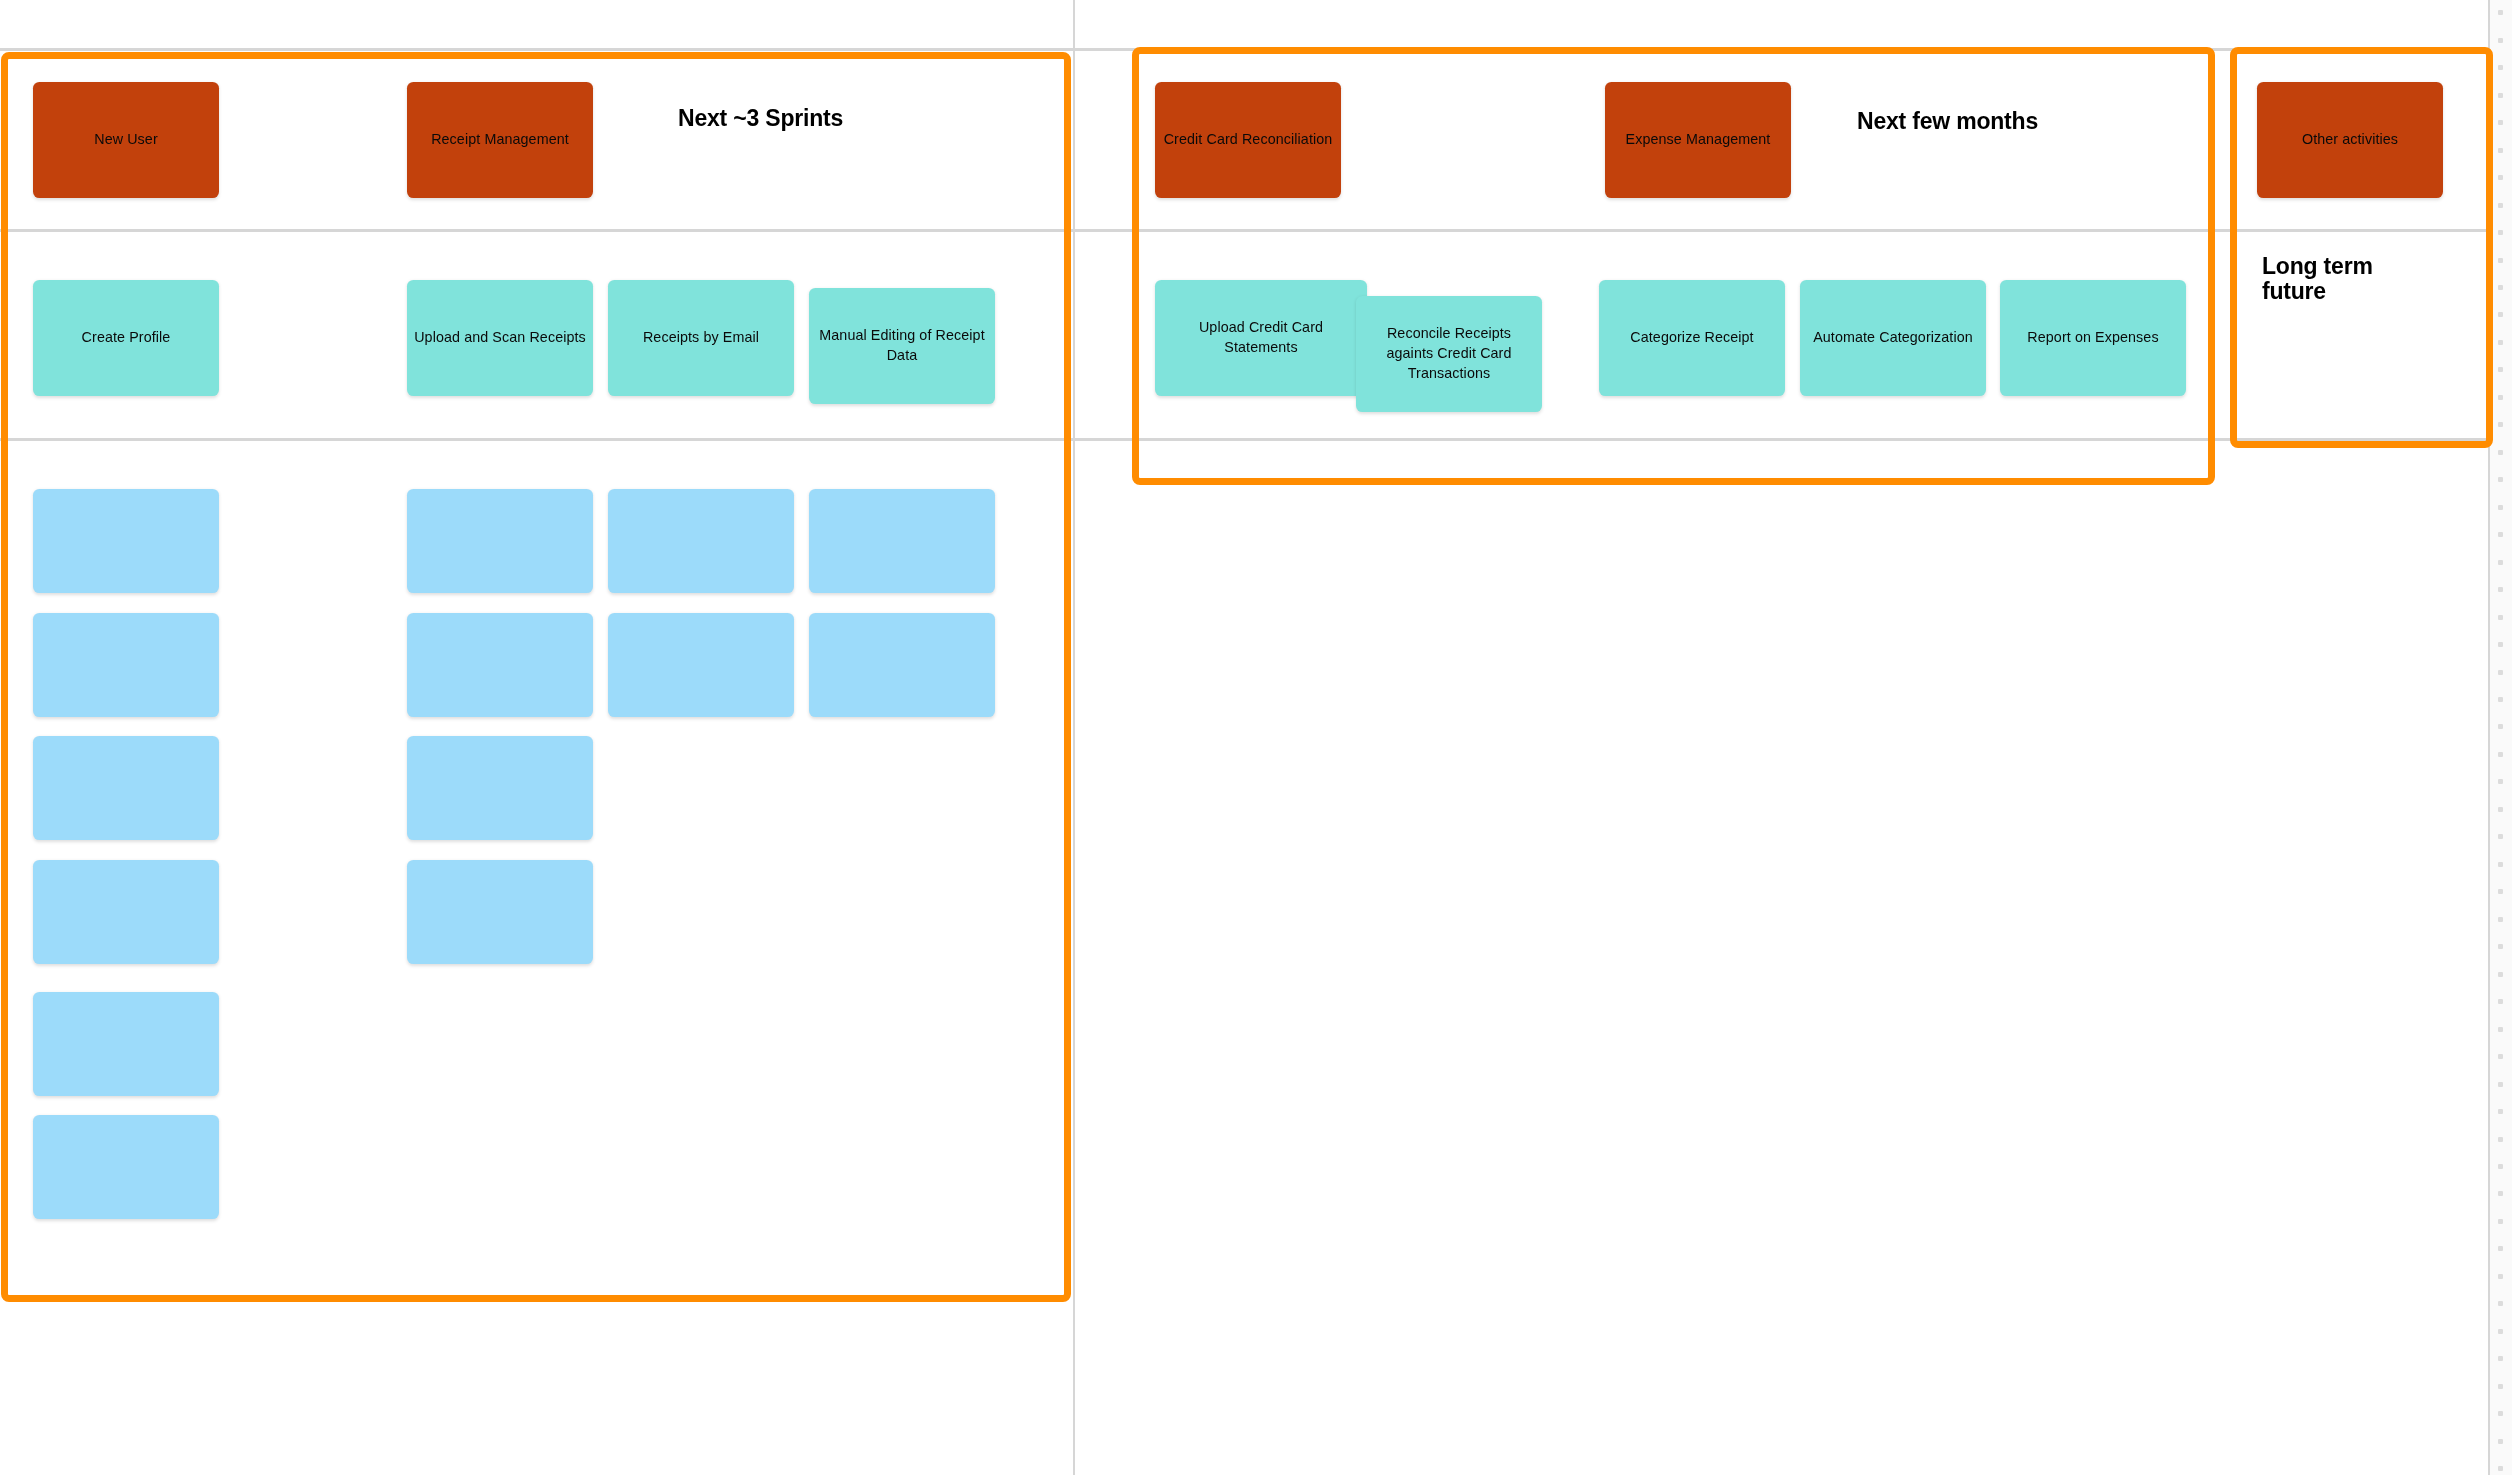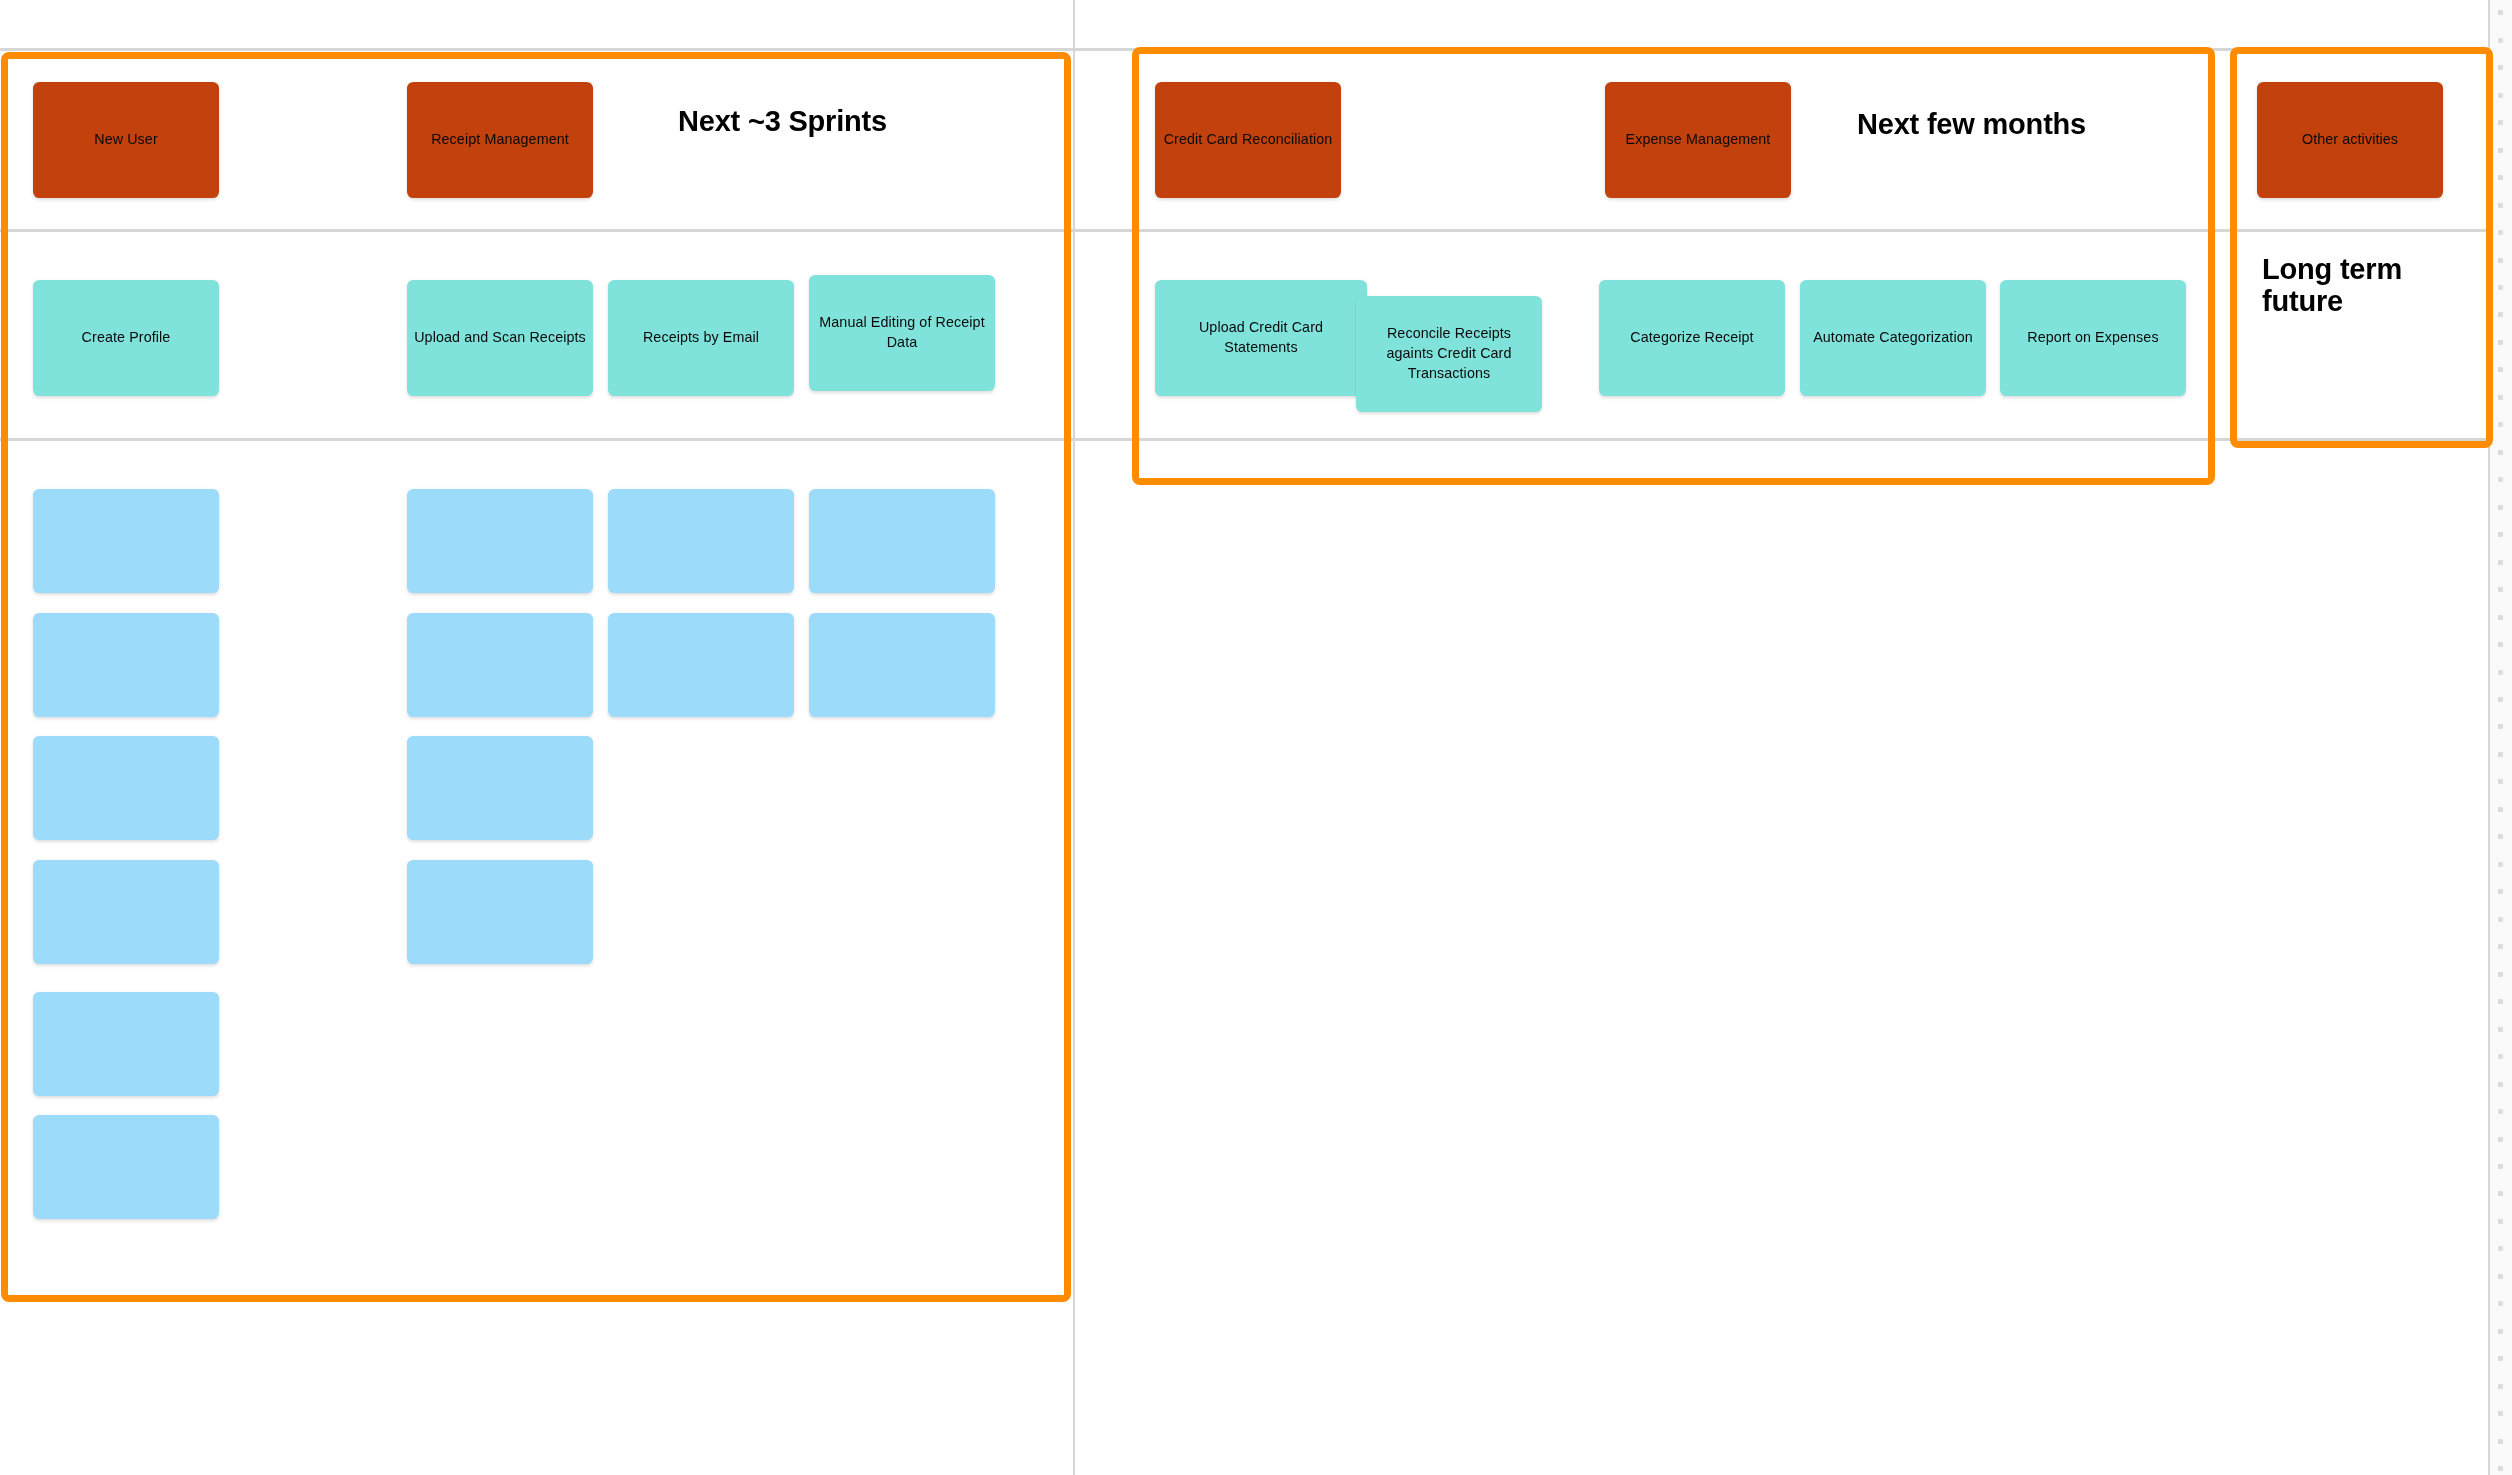--- a/index.html
+++ b/index.html
@@ -84,21 +84,21 @@
     box-shadow: 0 1.7px 3.4px rgba(0,0,0,.13);
     z-index: 6;
   }
   .card.green { background: #c2410c; }
   .card.teal  { background: #80E3DB; }
   .card.blue  { background: #9CDBFA; }
 
   
   .section-title {
     position: absolute;
-    font-size: 29px;
+    font-size: 23px;
     font-weight: 800;
     letter-spacing: -0.2px;
     line-height: 1.1;
     color: #000;
     z-index: 7;
     white-space: pre-line;
   }
 </style>
 </head>
 <body>
@@ -181,21 +181,21 @@
       <div class="card green" style="left: 33px; top: 82px; width: 186px; height: 116px;">New User</div>
       <div class="card green" style="left: 407px; top: 82px; width: 186px; height: 116px;">Receipt Management</div>
       <div class="card green" style="left: 1155px; top: 82px; width: 186px; height: 116px;">Credit Card Reconciliation</div>
       <div class="card green" style="left: 1605px; top: 82px; width: 186px; height: 116px;">Expense Management</div>
       <div class="card green" style="left: 2257px; top: 82px; width: 186px; height: 116px;">Other activities</div>
       <div class="card teal" style="left: 1155px; top: 280px; width: 212px; height: 116px;">Upload Credit Card Statements</div>
       <div class="card teal" style="left: 1356px; top: 296px; width: 186px; height: 116px;">Reconcile Receipts againts Credit Card Transactions</div>
       <div class="card teal" style="left: 33px; top: 280px; width: 186px; height: 116px;">Create Profile</div>
       <div class="card teal" style="left: 407px; top: 280px; width: 186px; height: 116px;">Upload and Scan Receipts</div>
       <div class="card teal" style="left: 608px; top: 280px; width: 186px; height: 116px;">Receipts by Email</div>
-      <div class="card teal" style="left: 809px; top: 275px; width: 186px; height: 116px;">Manual Editing of Receipt Data</div>
+      <div class="card teal" style="left: 809px; top: 288px; width: 186px; height: 116px;">Manual Editing of Receipt Data</div>
       <div class="card teal" style="left: 1599px; top: 280px; width: 186px; height: 116px;">Categorize Receipt</div>
       <div class="card teal" style="left: 1800px; top: 280px; width: 186px; height: 116px;">Automate Categorization</div>
       <div class="card teal" style="left: 2000px; top: 280px; width: 186px; height: 116px;">Report on Expenses</div>
       <div class="card blue" style="left: 33px; top: 489px; width: 186px; height: 104px;"></div>
       <div class="card blue" style="left: 407px; top: 489px; width: 186px; height: 104px;"></div>
       <div class="card blue" style="left: 608px; top: 489px; width: 186px; height: 104px;"></div>
       <div class="card blue" style="left: 809px; top: 489px; width: 186px; height: 104px;"></div>
       <div class="card blue" style="left: 33px; top: 613px; width: 186px; height: 104px;"></div>
       <div class="card blue" style="left: 407px; top: 613px; width: 186px; height: 104px;"></div>
       <div class="card blue" style="left: 608px; top: 613px; width: 186px; height: 104px;"></div>

